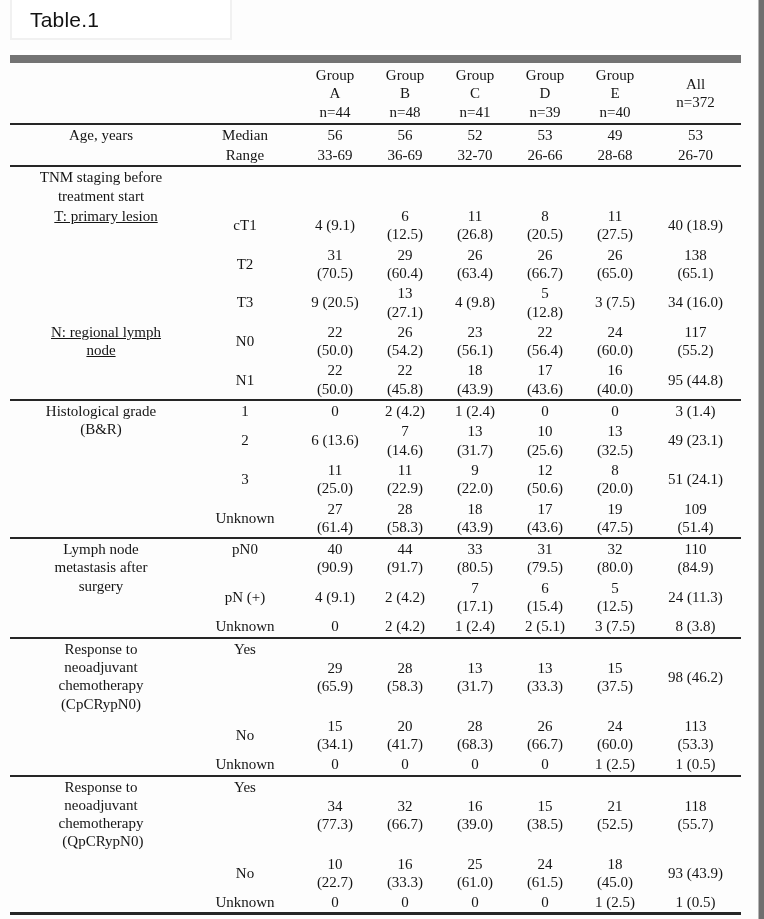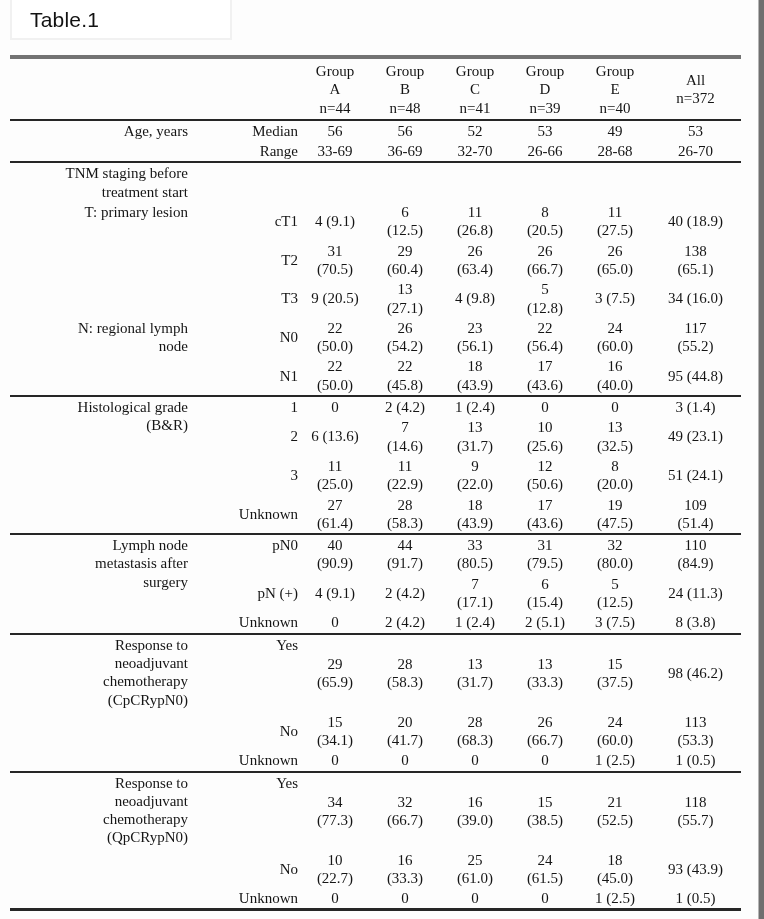--- a/index.html
+++ b/index.html
@@ -28,47 +28,47 @@
     color: #121212;
     padding: 16px 0 0 18px;
     letter-spacing: 0.2px;
   }
   table.main {
     position: absolute;
     left: 10px; top: 55px;
     width: 731px;
     border-collapse: collapse;
     table-layout: fixed;
-    border-top: 4px solid #737373;
+    border-top: 8px solid #737373;
     border-bottom: 3px solid #262626;
   }
   td {
     font-size: 15px;
     line-height: 1.22;
     padding: 1px 2px;
     white-space: pre-line;
     color: #151515;
   }
   thead td {
     text-align: center;
     vertical-align: middle;
     border-bottom: 2px solid #262626;
     padding-top: 3px;
     padding-bottom: 2px;
   }
   tbody.section tr:first-child td { border-top: 2px solid #262626; }
   td.lbl {
-    text-align: right;
+    text-align: center;
     vertical-align: top;
     white-space: pre-wrap;
     padding-left: 4px;
   }
-  td.lbl.ind { text-indent: 10px; }
+  td.lbl.ind { text-indent: 10px; text-decoration: underline; }
   td.sub {
-    text-align: right;
+    text-align: center;
     vertical-align: middle;
     padding-left: 2px;
   }
   td.sub.top { vertical-align: top; }
   td.val {
     text-align: center;
     vertical-align: middle;
   }
   tr.tall { height: 78px; font-family: Liberation Serif, serif; }
   .right-strip {

